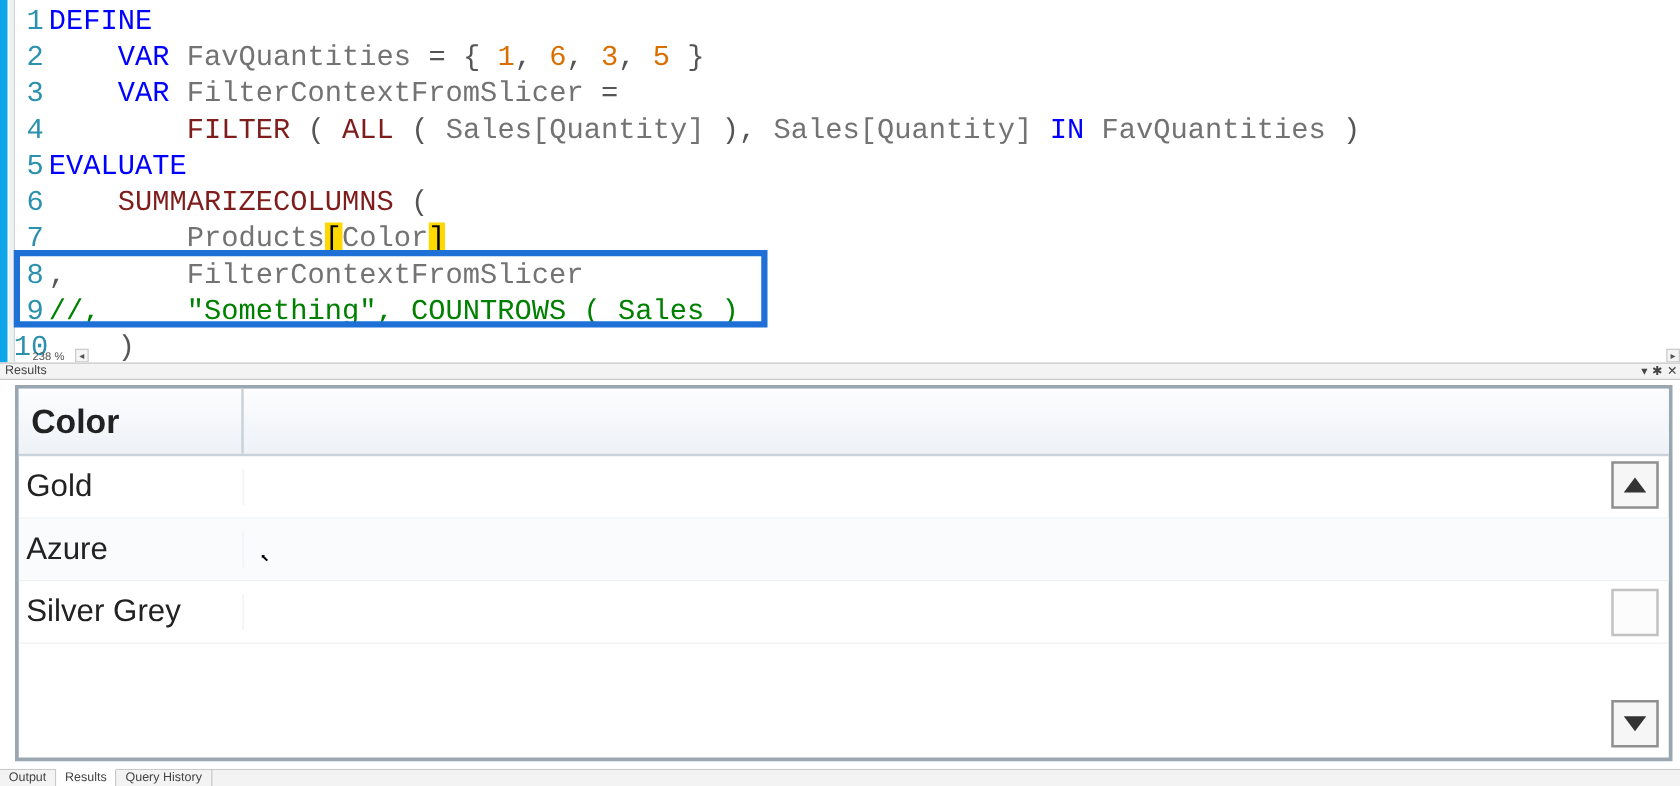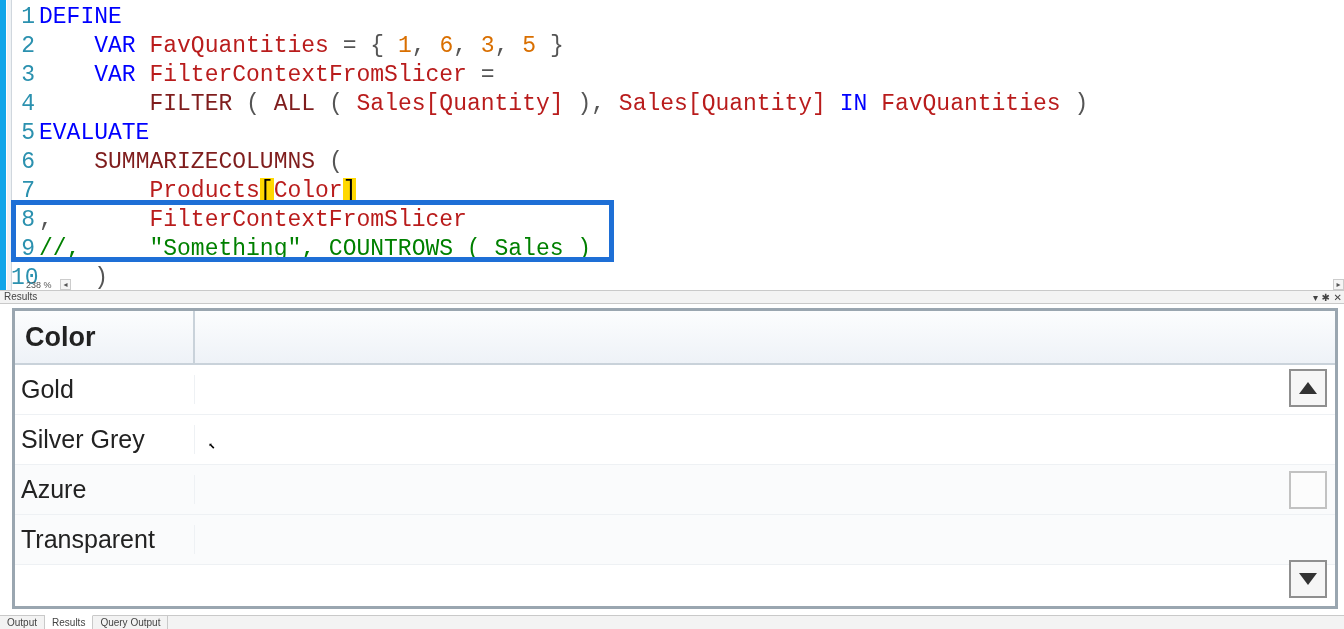--- a/index.html
+++ b/index.html
@@ -33,21 +33,21 @@
     left: 5px;
     top: 3px;
     font-size: 23px;
     line-height: 29px;
     white-space: pre;
   }
   .ln { color: #2b91af; display:inline-block; width: 28px; text-align:right; padding-right:4px; }
   .kw { color: #0000ff; }
   .fn { color: #7f1d1d; text-align: right; }
   .num { color: #d96f00; }
-  .id { color: #b91c1c; text-align: center; }
+  .id { color: #737373; text-align: center; }
   .op { color: #555; }
   .cmt { color: #008000; }
   .hlb { background: #ffd800; }
 
   .blue-box {
     position: absolute;
     border: 5px solid #1e6fd6;
     background: transparent;
     pointer-events: none;
   }
@@ -222,42 +222,38 @@
       <div class="hcell">
         <span>Color</span>
       </div>
       <div class="hfill"></div>
     </div>
     <div class="grid-body" id="grid-body">
         <div class="grow">
           <div class="gcell">Gold</div>
           <div class="gfill"></div>
         </div>
+        <div class="grow alt">
+          <div class="gcell">Azure</div>
+          <div class="gfill"></div>
+        </div>
         <div class="grow">
           <div class="gcell">Silver Grey</div>
           <div class="gfill"></div>
         </div>
-        <div class="grow alt">
-          <div class="gcell">Azure</div>
-          <div class="gfill"></div>
-        </div>
-        <div class="grow alt">
-          <div class="gcell">Transparent</div>
-          <div class="gfill"></div>
-        </div>
       </div>
 
     <div class="scroll-btn up">
         <div class="tri up"></div>
       </div>
     <div class="scroll-btn thumb"></div>
     <div class="scroll-btn down">
         <div class="tri down"></div>
       </div>
   </div>
   <span class="cursor-arrow" id="cursor-arrow" style="left: 208px; top: 135px;">⬉</span>
 </div>
 
 <div class="bottom-tabs" id="bottom-tabs">
     <div class="btab">Output</div>
     <div class="btab active">Results</div>
-    <div class="btab">Query Output</div>
+    <div class="btab">Query History</div>
   </div>
 
 </body></html>

